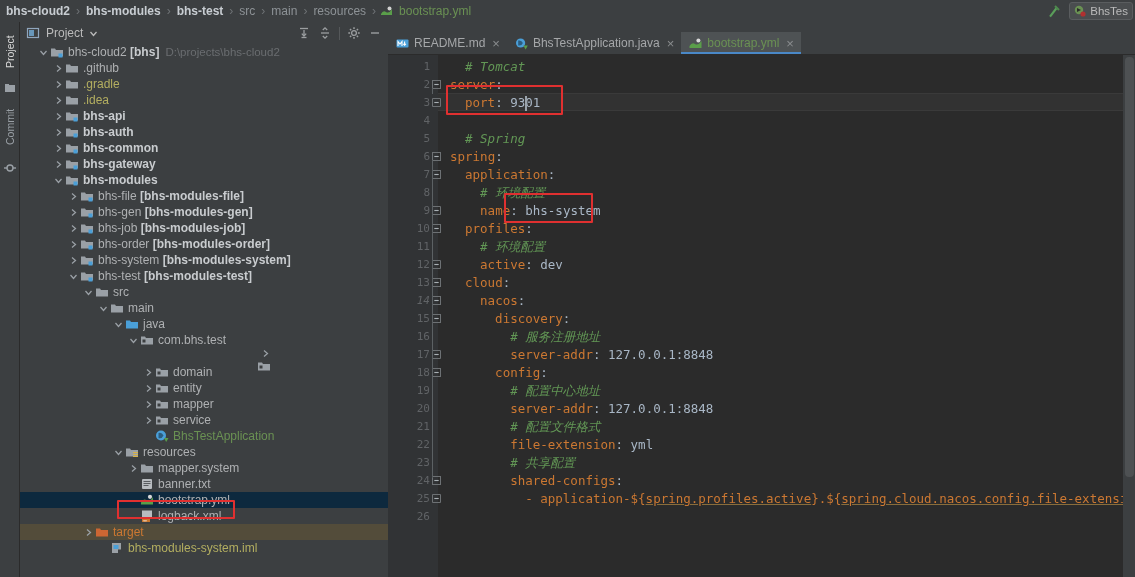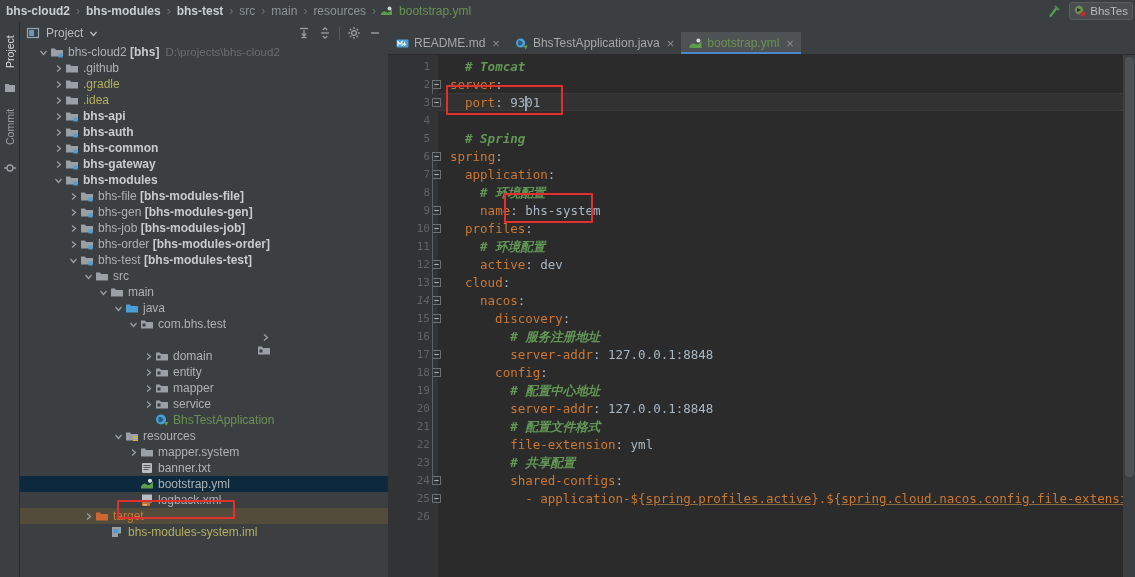--- a/index.html
+++ b/index.html
@@ -129,21 +129,21 @@
   .codelines {
     position: absolute; left: 50px; top: 0; right: 12px; height: 532px;
     font-family: "DejaVu Sans Mono", monospace; font-size: 12.5px;
     overflow: hidden;
   }
   .cl { position: absolute; left: 0; height: 18px; line-height: 18px; white-space: pre; }
   .cur-line {
     position: absolute; left: 50px; right: 12px; height: 18px;
     background: #323232; border-top: 1px solid #3a3a3a; border-bottom: 1px solid #3a3a3a;
   }
-  .t-com { color: #629755; font-style: italic; font-weight: bold; }
+  .t-com { color: #629755; font-style: italic; }
   .t-key { color: #cc7832; }
   .t-pun { color: #a9b7c6; }
   .t-val { color: #a9b7c6; }
   .t-num { color: #a9b7c6; }
   .t-var { color: #cc7832; text-decoration: underline; text-decoration-color: #8a6d3b; }
   .t-brace { color: #cc7832; }
 
   .caret {
     position: absolute; width: 2px; height: 15px; background: #9aa3ab;
   }
@@ -459,20 +459,34 @@
             <svg width="14" height="14" viewBox="0 0 14 14">
               <path d="M1 3.5 L5 3.5 L6 5 L13 5 L13 11.5 L1 11.5 Z" fill="#9aa0a6"></path>
               <rect x="8.5" y="8.5" width="4" height="4" fill="#4a9fd8"></rect>
             </svg>
           </span>
           <span class="lbl">bhs-order <b>[bhs-modules-order]</b></span>
         </div>
         <div class="row" style="padding-left: 48px;">
           <span class="arrow">
             <svg width="11" height="11" viewBox="0 0 11 11">
+              <path d="M4 2.5 L7.5 5.5 L4 8.5" fill="none" stroke="#9aa0a6" stroke-width="1.25"></path>
+            </svg>
+          </span>
+          <span class="ficon">
+            <svg width="14" height="14" viewBox="0 0 14 14">
+              <path d="M1 3.5 L5 3.5 L6 5 L13 5 L13 11.5 L1 11.5 Z" fill="#9aa0a6"></path>
+              <rect x="8.5" y="8.5" width="4" height="4" fill="#4a9fd8"></rect>
+            </svg>
+          </span>
+          <span class="lbl">bhs-system <b>[bhs-modules-system]</b></span>
+        </div>
+        <div class="row" style="padding-left: 48px;">
+          <span class="arrow">
+            <svg width="11" height="11" viewBox="0 0 11 11">
               <path d="M2.5 4 L5.5 7.5 L8.5 4" fill="none" stroke="#9aa0a6" stroke-width="1.25"></path>
             </svg>
           </span>
           <span class="ficon">
             <svg width="14" height="14" viewBox="0 0 14 14">
               <path d="M1 3.5 L5 3.5 L6 5 L13 5 L13 11.5 L1 11.5 Z" fill="#9aa0a6"></path>
               <rect x="8.5" y="8.5" width="4" height="4" fill="#4a9fd8"></rect>
             </svg>
           </span>
           <span class="lbl">bhs-test <b>[bhs-modules-test]</b></span>

